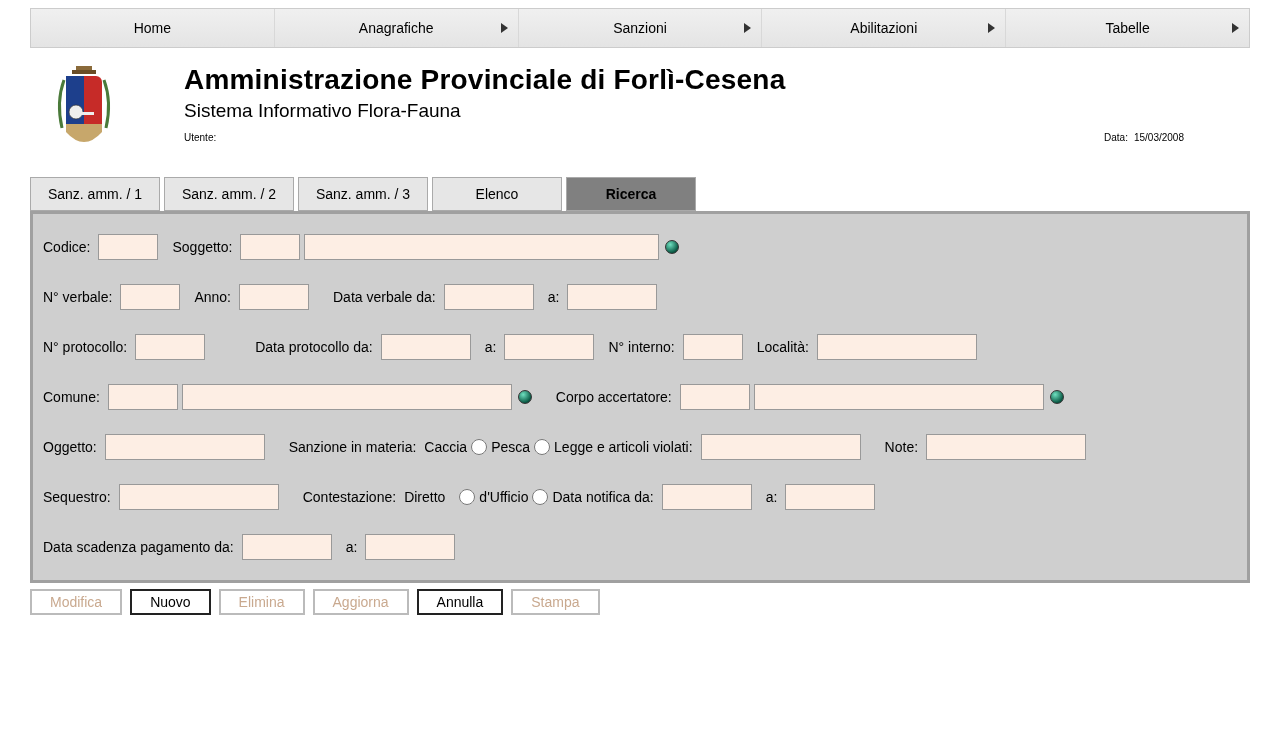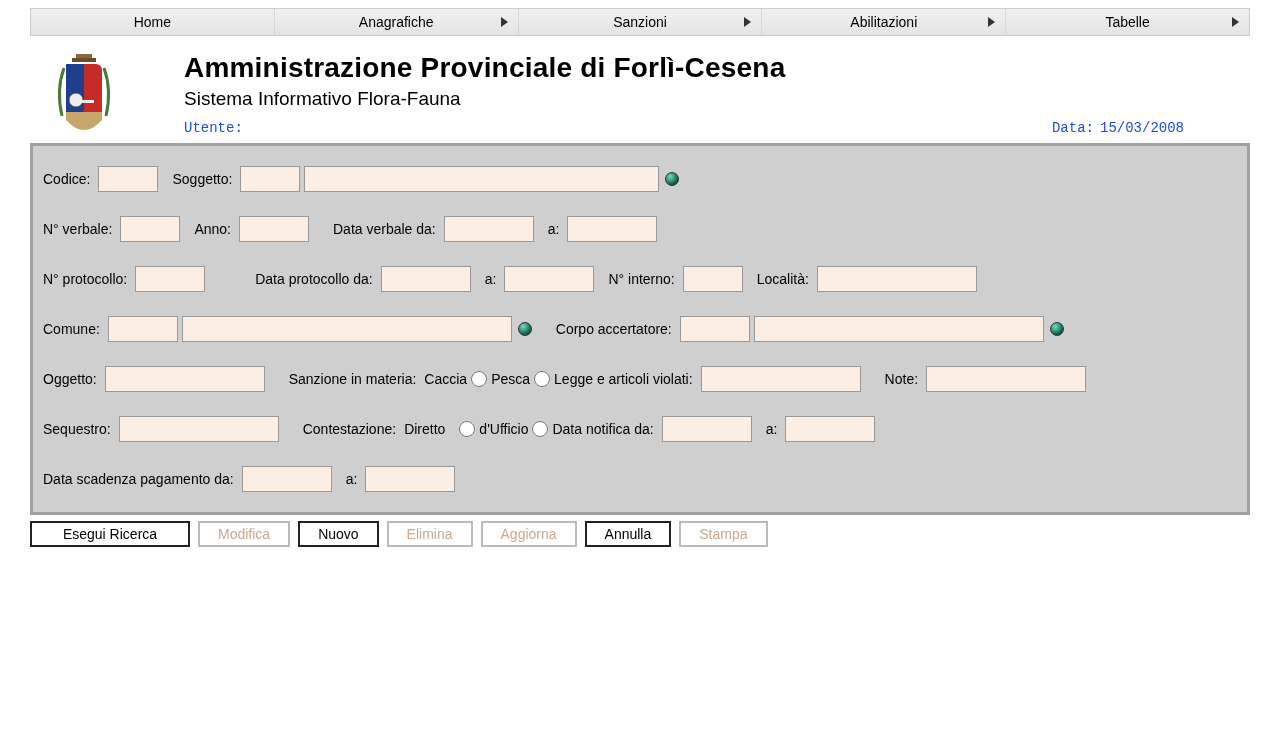--- a/index.html
+++ b/index.html
@@ -12,21 +12,21 @@
     color: #000;
   }
   .container {
     width: 1240px;
     margin: 0 auto;
     padding: 0 10px;
   }
   
   .menubar {
     display: flex;
-    height: 28px;
+    height: 40px;
     margin-top: 8px;
     background: linear-gradient(#f0f0f0,#e4e4e4);
     border: 1px solid #ccc;
   }
   .menubar .menu-item {
     flex: 1;
     display: flex;
     align-items: center;
     justify-content: center;
     position: relative;
@@ -64,24 +64,23 @@
     font-weight:bold;
     margin:2px 0 4px 0;
     letter-spacing:0.2px;
   }
   .subtitle {
     font-size:19px;
     margin:0 0 10px 0;
   }
   .user-row {
     display:flex;
-    font-size:14px;
-    color:#1d4ed8;
+    font-size:10px;
+    color:#000000;
     width: 1000px;
-    font-family: Liberation Mono, monospace;
   }
   .user-row .spacer { flex:1; }
   
   .tabs {
     display:flex;
     gap:4px;
     margin-top:22px;
   }
   .tab {
     background:#e6e6e6;
@@ -219,20 +218,37 @@
       <div class="user-row">
         <span>Utente:</span>
         <span style="margin-left:6px;"></span>
         <span class="spacer"></span>
         <span>Data:</span>
         <span style="margin-left:6px;">15/03/2008</span>
       </div>
     </div>
   </div>
 
+  <div class="tabs">
+    <div class="tab">
+        <span>Sanz. amm. / 1</span>
+      </div>
+    <div class="tab">
+        <span>Sanz. amm. / 2</span>
+      </div>
+    <div class="tab">
+        <span>Sanz. amm. / 3</span>
+      </div>
+    <div class="tab">
+        <span>Elenco</span>
+      </div>
+    <div class="tab active">
+        <span>Ricerca</span>
+      </div>
+  </div>
 
   <div class="panel">
 
     <div class="row">
       <label>Codice:</label>
       <input type="text" class="field w-xs gap-s" value="" style="">
       <label>Soggetto:</label>
       <input type="text" class="field w-xs" style="margin-right: 4px;" value="">
       <input type="text" class="field w-xxl" value="" style="">
       <span class="lookup"></span>
@@ -304,21 +320,20 @@
     <div class="row">
       <label>Data scadenza pagamento da:</label>
       <input type="text" class="field w-sm gap-s" value="" style="">
       <label>a:</label>
       <input type="text" class="field w-sm" value="" style="">
     </div>
 
   </div>
 
   <div class="button-bar">
-    <button class="btn primary"><span>Esegui Ricerca</span></button>
     <button class="btn disabled"><span>Modifica</span></button>
     <button class="btn"><span>Nuovo</span></button>
     <button class="btn disabled"><span>Elimina</span></button>
     <button class="btn disabled"><span>Aggiorna</span></button>
     <button class="btn"><span>Annulla</span></button>
     <button class="btn disabled"><span>Stampa</span></button>
   </div>
 
 </div>
 

